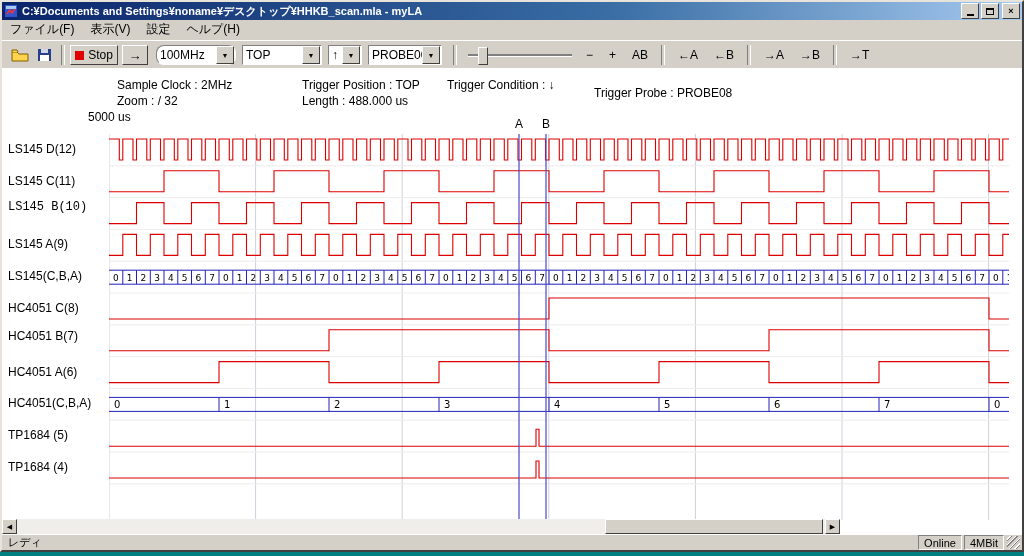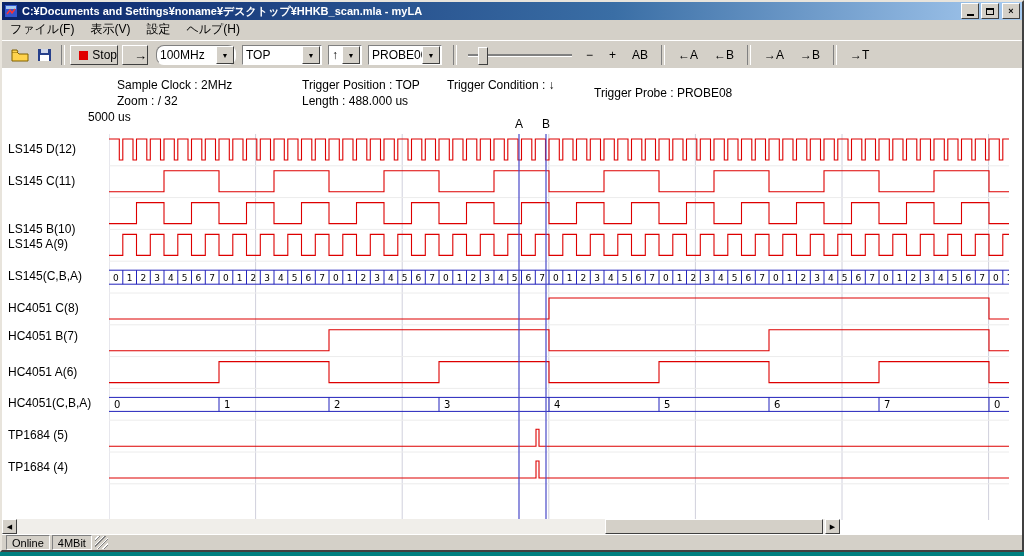--- a/index.html
+++ b/index.html
@@ -21,21 +21,21 @@
   .menubar{position:absolute;top:18px;left:0;right:0;height:20px;display:flex;align-items:flex-end;
            font-size:12px;color:#000;background:#d4d0c8;}
   .menu-item{padding:2px 8px;}
   
   .toolbar{position:absolute;top:38px;left:0;right:0;height:28px;background:#d4d0c8;
            border-top:1px solid #fff;border-bottom:1px solid #9c9a94;
            display:flex;align-items:center;padding-left:6px;font-size:12px;color:#000;}
   .tsep{width:2px;height:20px;border-left:1px solid #808080;border-right:1px solid #fff;margin:0 5px;}
   .iconbtn{width:24px;height:22px;display:flex;align-items:center;justify-content:center;}
   .raisedbtn{background:#d4d0c8;border:1px solid;border-color:#fff #404040 #404040 #fff;
-             height:20px;display:flex;align-items:center;justify-content:flex-end;box-sizing:border-box;}
+             height:20px;display:flex;align-items:center;justify-content:center;box-sizing:border-box;}
   .stopbtn{width:48px;gap:4px;margin-right:4px;}
   .stopsq{width:9px;height:9px;background:#e00000;display:inline-block;}
   .runbtn{width:26px;font-size:13px;margin-right:8px;}
   .combo{height:20px;background:#fff;border:1px solid;border-color:#808080 #fff #fff #808080;
          display:flex;align-items:center;box-sizing:border-box;margin-right:6px;font-size:12px;}
   .combo .val{padding:0 3px;white-space:nowrap;overflow:hidden;flex:1;}
   .combo .drop{width:16px;height:16px;background:#d4d0c8;border:1px solid;border-color:#fff #404040 #404040 #fff;
                display:flex;align-items:center;justify-content:center;font-size:7px;margin-right:1px;}
   .slider{width:104px;height:20px;position:relative;margin:0 6px;}
   .slider .track{position:absolute;left:0;right:0;top:9px;height:2px;background:#808080;border-bottom:1px solid #fff;}
@@ -160,21 +160,21 @@
     <span class="info-text" style="left:300px;top:26px;">Length : 488.000 us</span>
     <span class="time-origin">5000 us</span>
 
     <div>
         <div class="curlabel" style="left: 513px;">A</div>
         <div class="curlabel" style="left: 540px;">B</div>
       </div>
     <div>
         <div class="chlabel" style="top: 74px;">LS145 D(12)</div>
         <div class="chlabel" style="top: 105.8px;">LS145 C(11)</div>
-        <div class="chlabel" style="top: 154px;">LS145 B(10)</div>
+        <div class="chlabel" style="top: 132px; font-family: Liberation Mono, monospace;">LS145 B(10)</div>
         <div class="chlabel" style="top: 169.4px;">LS145 A(9)</div>
         <div class="chlabel" style="top: 201.2px;">LS145(C,B,A)</div>
         <div class="chlabel" style="top: 233px;">HC4051 C(8)</div>
         <div class="chlabel" style="top: 261px;">HC4051 B(7)</div>
         <div class="chlabel" style="top: 296.6px;">HC4051 A(6)</div>
         <div class="chlabel" style="top: 328.4px;">HC4051(C,B,A)</div>
         <div class="chlabel" style="top: 360.2px;">TP1684 (5)</div>
         <div class="chlabel" style="top: 392px;">TP1684 (4)</div>
       </div>
 
@@ -367,18 +367,19 @@
     <div class="hscroll">
       <span class="sbtn">◀</span>
       <span class="strack">
         <span class="sthumb"></span>
       </span>
       <span class="sbtn">▶</span>
     </div>
   </div>
 
   <div class="statusbar">
+    <span class="statusleft">レディ</span>
     <span class="spanel">Online</span>
     <span class="spanel">4MBit</span>
     <span class="grip"></span>
   </div>
 
 </div>
 
 </body></html>

